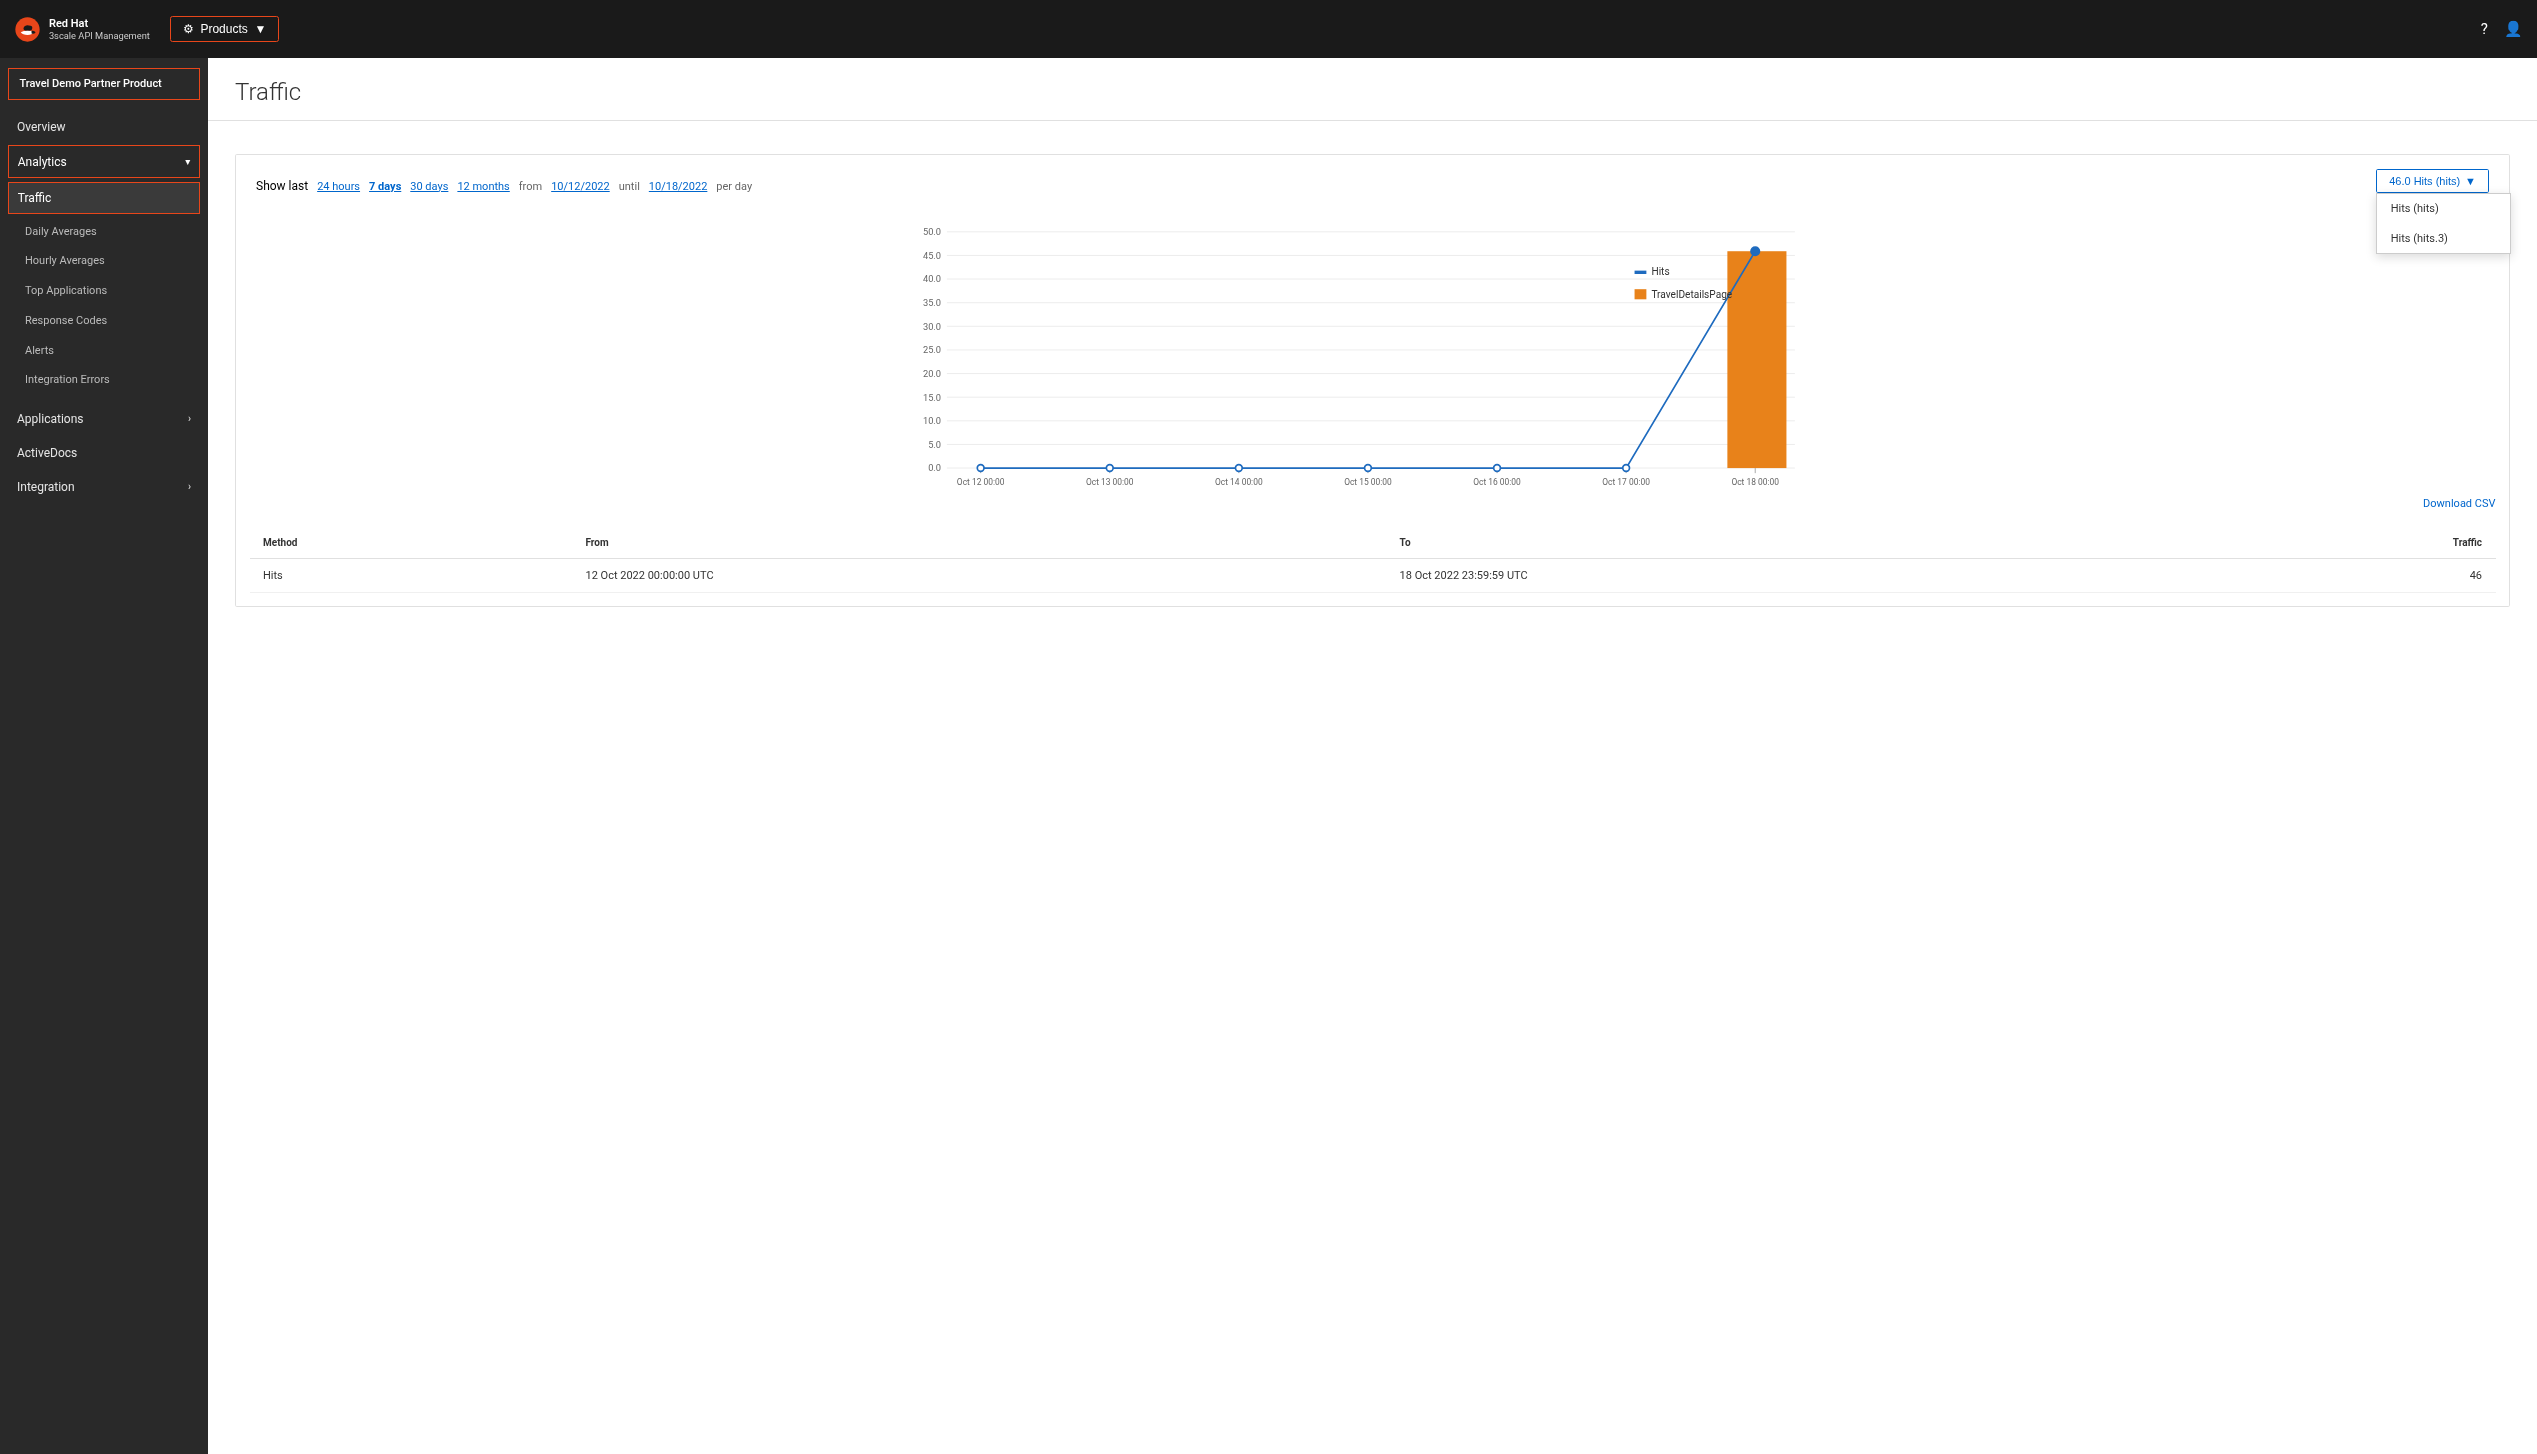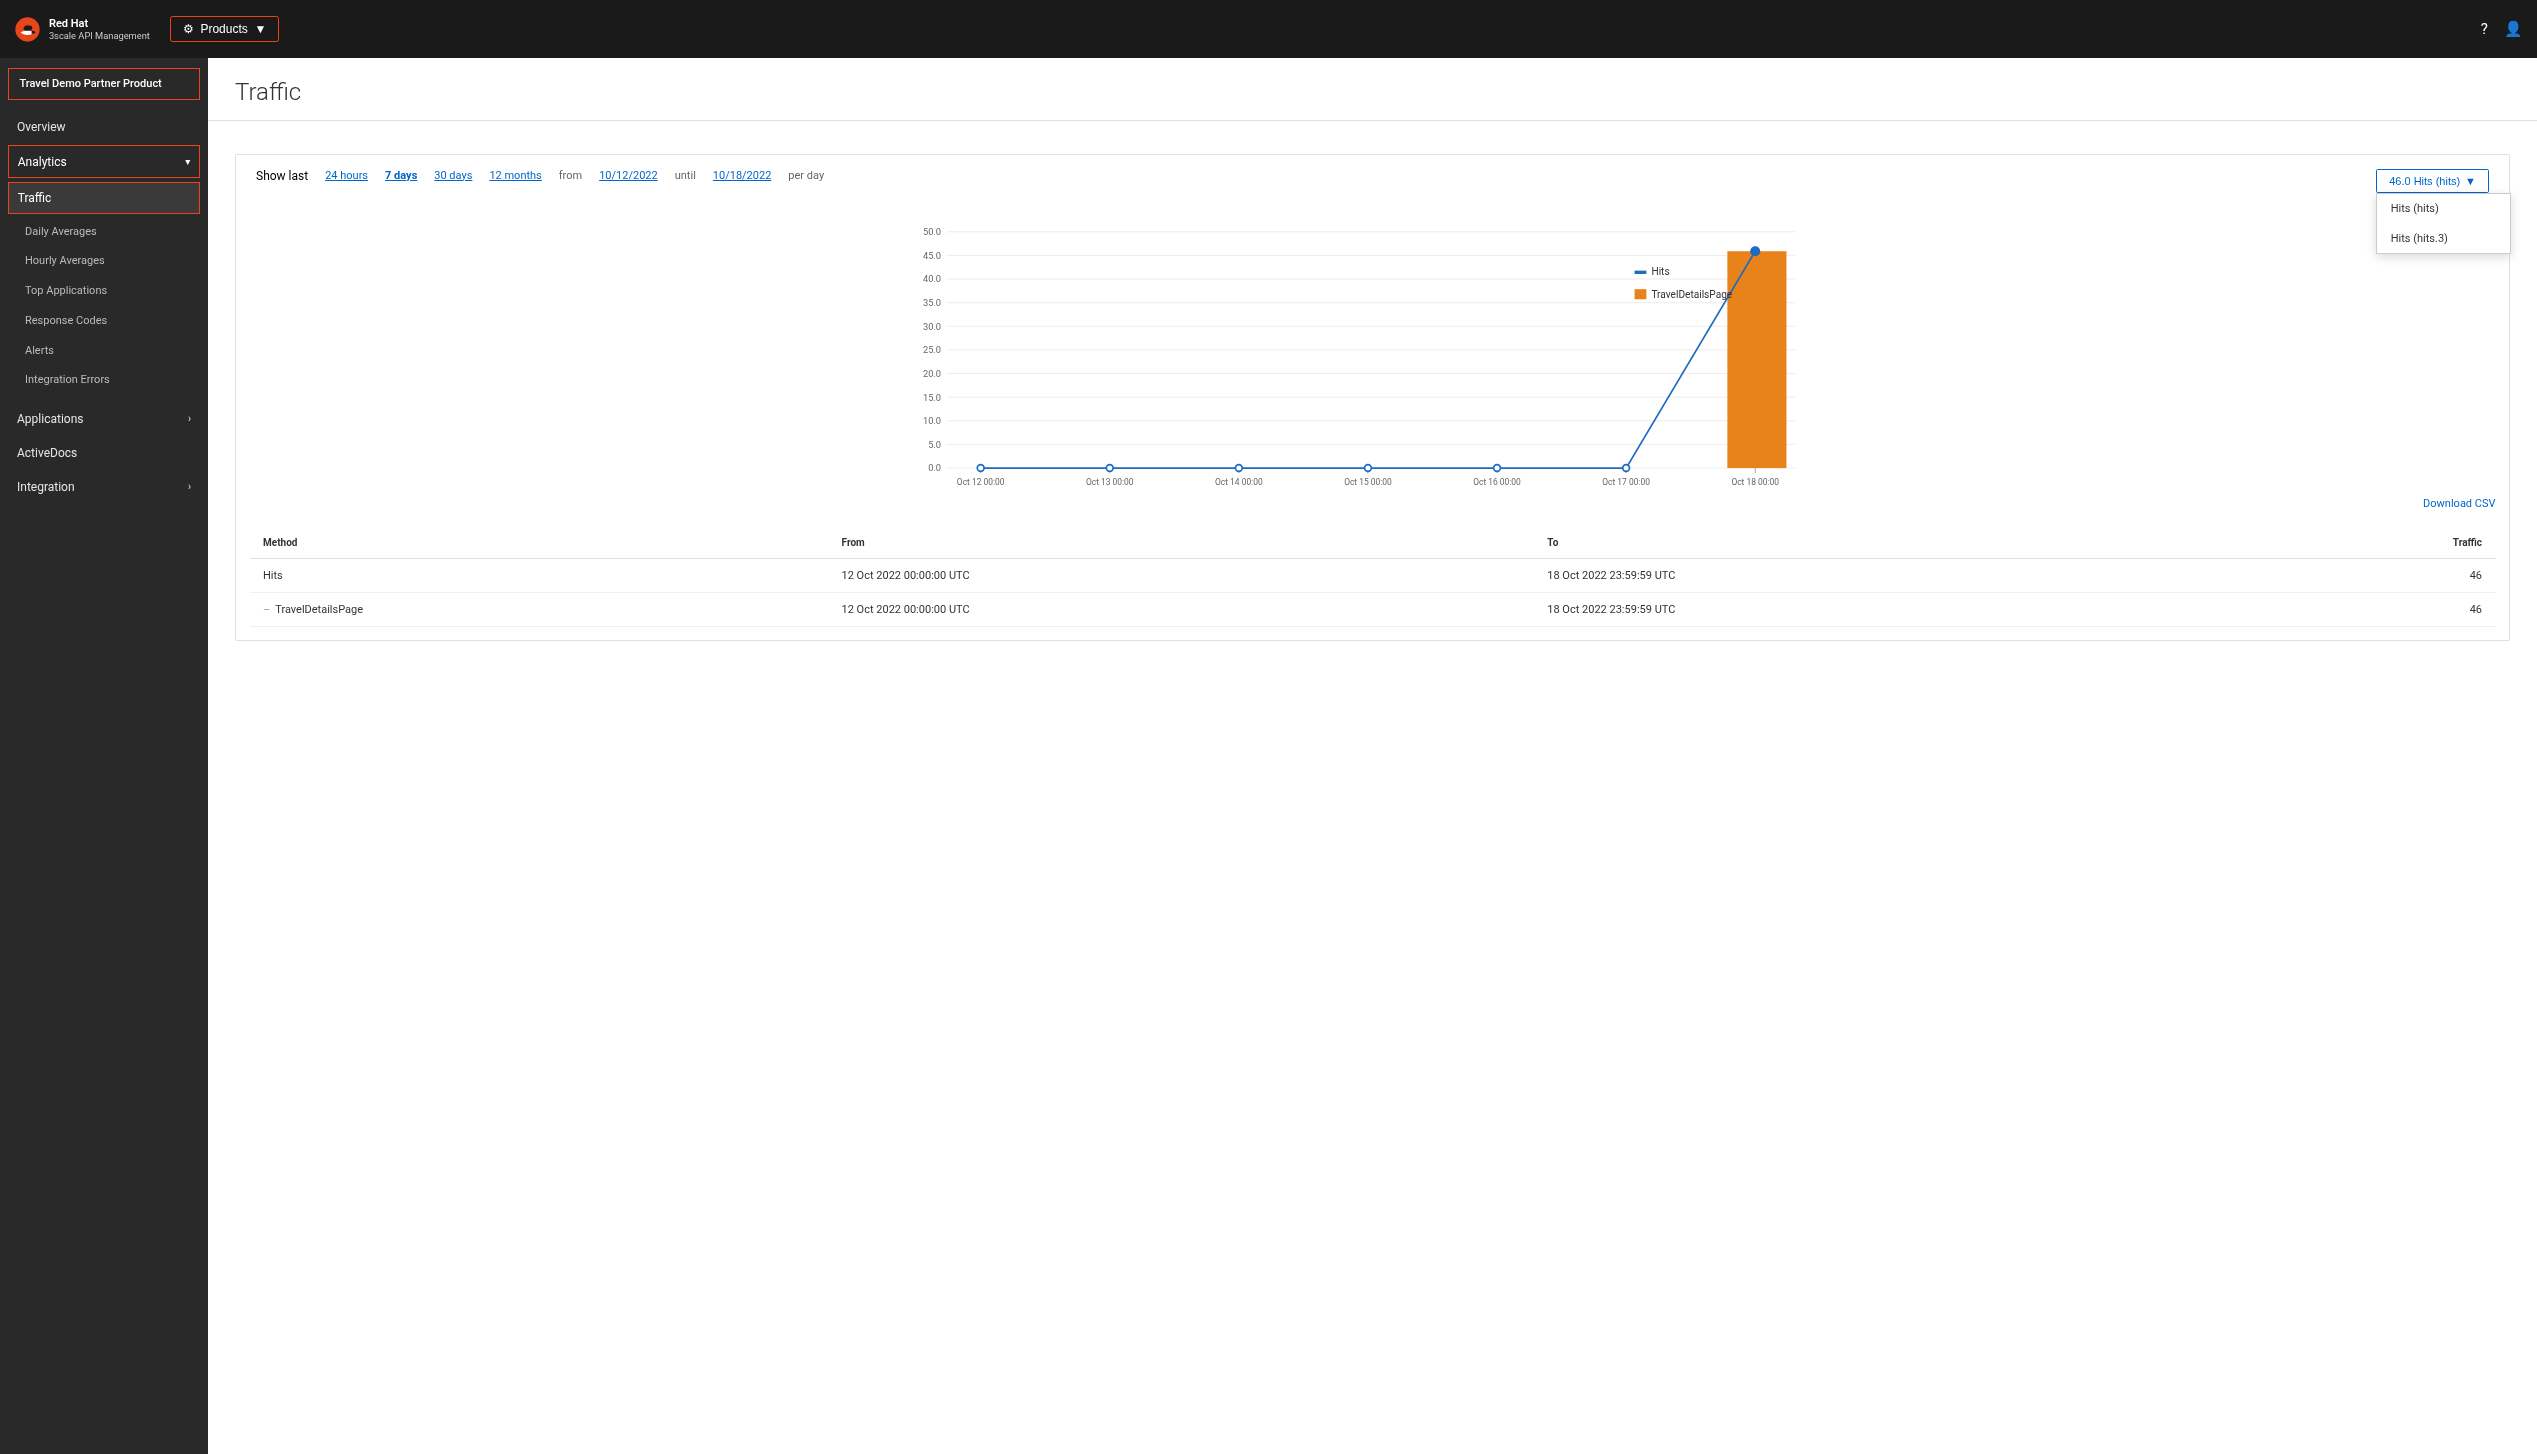--- a/index.html
+++ b/index.html
@@ -164,21 +164,21 @@
     .data-table td.right { text-align: right; }
     .sub-row-indicator { color: #999; margin-right: 5px; }
 
     .chart-wrapper {
       border: 0.8px solid #e0e0e0;
       border-radius: 1.7px;
       margin-top: 13.5px;
       background: white;
     }
     .chart-inner { padding: 13.5px; }
-    .filter-row { padding: 13.5px 20px; display: flex; align-items: flex-start; gap: 17px; flex-wrap: wrap; }
+    .filter-row { padding: 13.5px 20px; display: flex; align-items: flex-end; gap: 9px; flex-wrap: wrap; }
   </style>
 </head>
 <body>
 
 <nav class="top-nav">
   <div class="top-nav-left">
     <div class="brand">
 
       <svg class="brand-logo" viewBox="0 0 40 40" xmlns="http://www.w3.org/2000/svg">
         <ellipse cx="20" cy="20" rx="18" ry="18" fill="#e8461a"></ellipse>
@@ -355,28 +355,20 @@
                 <th class="right">Traffic</th>
               </tr>
             </thead>
             <tbody>
               <tr>
                 <td>Hits</td>
                 <td>12 Oct 2022 00:00:00 UTC</td>
                 <td>18 Oct 2022 23:59:59 UTC</td>
                 <td class="right">46</td>
               </tr>
-              <tr>
-                <td>
-                  <span class="sub-row-indicator">–</span>TravelDetailsPage
-                </td>
-                <td>12 Oct 2022 00:00:00 UTC</td>
-                <td>18 Oct 2022 23:59:59 UTC</td>
-                <td class="right">46</td>
-              </tr>
             </tbody>
           </table>
         </div>
       </div>
     </div>
   </main>
 </div>
 
 
 </body></html>

